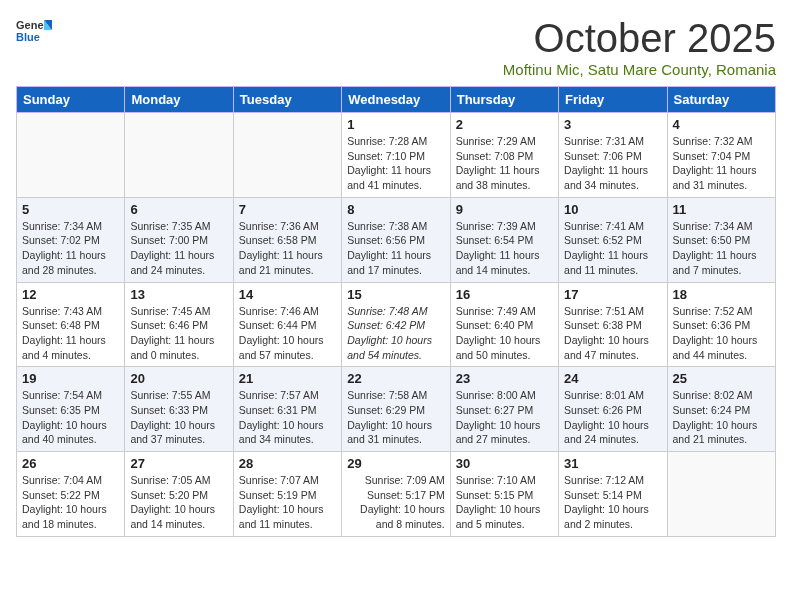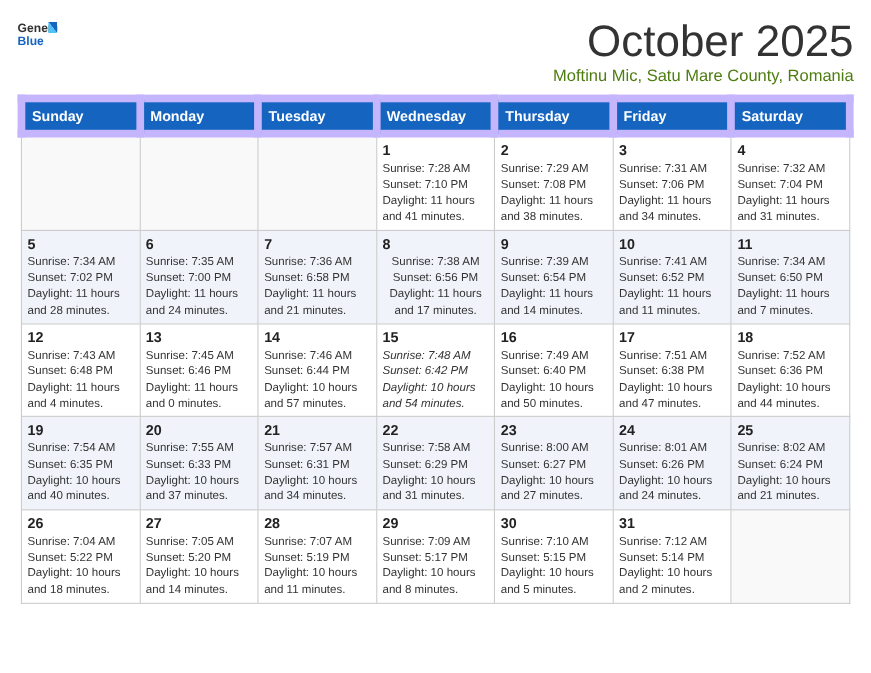--- a/index.html
+++ b/index.html
@@ -32,21 +32,21 @@
       width: 100%;
       border-collapse: collapse;
       border: 1px solid #bbb;
     }
     .calendar th {
       background: #1565c0;
       color: #fff;
       text-align: left;
       padding: 5px 6px;
       font-size: 13px;
-      border: 7px solid #c4b5fd;
+      border: 1px solid #c4b5fd;
     }
     .calendar td {
       vertical-align: top;
       padding: 4px 5px;
       border: 1px solid #ccc;
       width: calc(100% / 7);
       min-height: 80px;
       background: #fff;
       font-size: 11px;
       color: #333;
@@ -150,21 +150,21 @@
         </td>
         <td>
           <div class="day-number">7</div>
           <div class="day-info" style="white-space: pre-line;">Sunrise: 7:36 AM
 Sunset: 6:58 PM
 Daylight: 11 hours
 and 21 minutes.</div>
         </td>
         <td>
           <div class="day-number">8</div>
-          <div class="day-info" style="white-space: pre-line; text-align: center;">Sunrise: 7:38 AM
+          <div class="day-info" style="white-space: pre-line;">Sunrise: 7:38 AM
 Sunset: 6:56 PM
 Daylight: 11 hours
 and 17 minutes.</div>
         </td>
         <td>
           <div class="day-number">9</div>
           <div class="day-info" style="white-space: pre-line;">Sunrise: 7:39 AM
 Sunset: 6:54 PM
 Daylight: 11 hours
 and 14 minutes.</div>
@@ -303,21 +303,21 @@
         </td>
         <td>
           <div class="day-number">28</div>
           <div class="day-info" style="white-space: pre-line;">Sunrise: 7:07 AM
 Sunset: 5:19 PM
 Daylight: 10 hours
 and 11 minutes.</div>
         </td>
         <td>
           <div class="day-number">29</div>
-          <div class="day-info" style="white-space: pre-line;">Sunrise: 7:09 AM
+          <div class="day-info" style="white-space: pre-line; text-align: right;">Sunrise: 7:09 AM
 Sunset: 5:17 PM
 Daylight: 10 hours
 and 8 minutes.</div>
         </td>
         <td>
           <div class="day-number">30</div>
           <div class="day-info" style="white-space: pre-line;">Sunrise: 7:10 AM
 Sunset: 5:15 PM
 Daylight: 10 hours
 and 5 minutes.</div>

